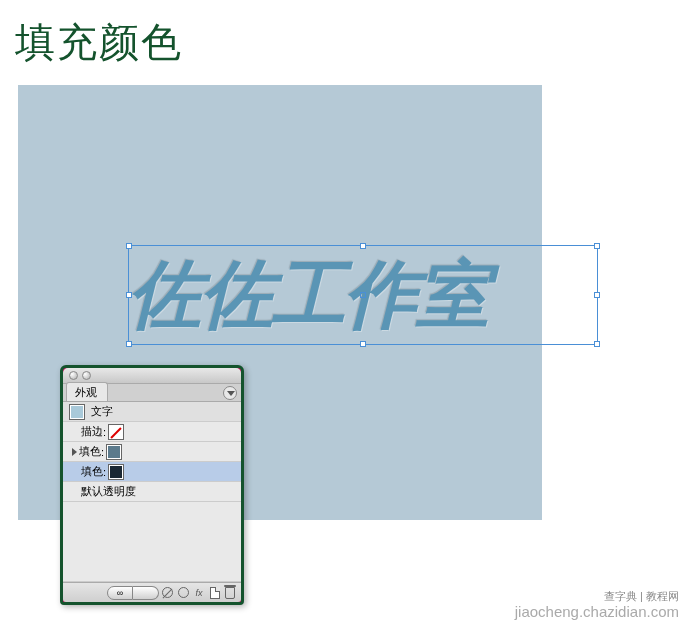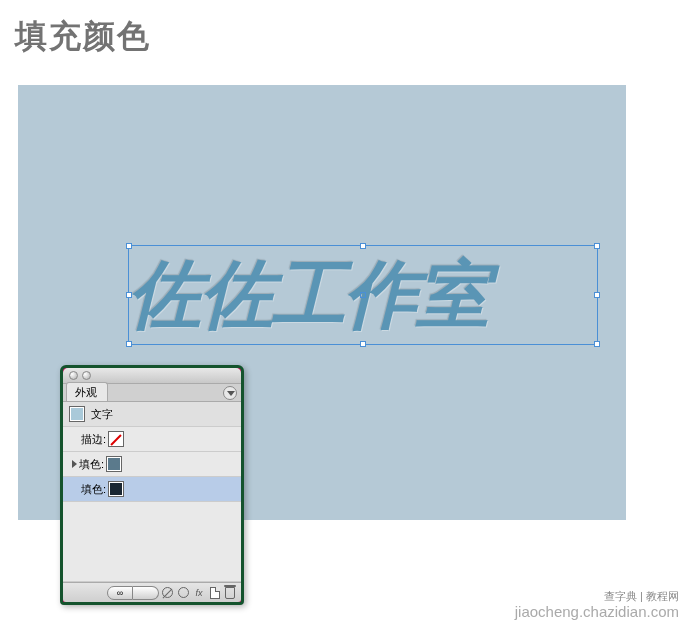--- a/index.html
+++ b/index.html
@@ -1,20 +1,20 @@
 <!DOCTYPE html>
 <html><head>
 <meta charset="utf-8">
 <style>
 * { margin: 0; padding: 0; box-sizing: border-box; font-family: "Microsoft YaHei", "SimSun", sans-serif; }
 body { width: 687px; height: 629px; background: #fff; position: relative; overflow: hidden; }
 
-.page-title { font-size: 32px; color: #737373; font-weight: 700; padding: 15px 0 0 15px; letter-spacing: 2px; }
+.page-title { font-size: 40px; color: #14532d; font-weight: 400; padding: 15px 0 0 15px; letter-spacing: 2px; }
 
-.canvas-area { position: absolute; left: 18px; top: 85px; width: 608px; height: 435px; background: #b5c9d6; }
+.canvas-area { position: absolute; left: 18px; top: 85px; width: 524px; height: 435px; background: #b5c9d6; }
 
 .text-object { position: absolute; left: 110px; top: 160px; width: 470px; height: 100px; }
 .selection-box { position: absolute; left: 0; top: 0; right: 0; bottom: 0; border: 1px solid #4a8fd6; }
 .handle { position: absolute; width: 6px; height: 6px; background: #fff; border: 1px solid #4a8fd6; }
 .handle.tl { left: -3px; top: -3px; }
 .handle.tm { left: 50%; top: -3px; margin-left: -3px; }
 .handle.tr { right: -3px; top: -3px; }
 .handle.ml { left: -3px; top: 50%; margin-top: -3px; }
 .handle.mr { right: -3px; top: 50%; margin-top: -3px; }
 .handle.bl { left: -3px; bottom: -3px; }
@@ -26,21 +26,21 @@
 
 .panel { position: absolute; left: 60px; top: 365px; width: 184px; background: #be185d; border: 3px solid #14532d; border-radius: 6px 6px 4px 4px; box-shadow: 2px 2px 6px rgba(0,0,0,0.3); }
 .panel-titlebar { height: 16px; background: linear-gradient(#e8e8e8,#c8c8c8); border-radius: 5px 5px 0 0; border-bottom: 1px solid #aaa; display: flex; align-items: center; padding-left: 6px; gap: 4px; }
 .traffic { width: 9px; height: 9px; border-radius: 50%; background: radial-gradient(circle at 30% 30%, #fff, #b0b0b0); border: 1px solid #888; }
 .panel-tabs { height: 18px; background: #d0d0d0; border-bottom: 1px solid #aaa; display: flex; align-items: flex-end; position: relative; }
 .tab { font-size: 11px; padding: 2px 10px 1px 8px; background: #e8e8e8; border: 1px solid #aaa; border-bottom: none; border-radius: 3px 3px 0 0; margin-left: 3px; }
 .tab-menu { position: absolute; right: 4px; top: 2px; width: 14px; height: 14px; border-radius: 50%; border: 1px solid #888; background: #e8e8e8; display: flex; align-items: center; justify-content: center; }
 .tab-menu::before { content: ""; border-left: 4px solid transparent; border-right: 4px solid transparent; border-top: 5px solid #555; margin-left: 1px; }
 
 .panel-body { background: #e9e9e9; }
-.row { display: flex; align-items: center; height: 20px; font-size: 11px; border-bottom: 1px solid #ccc; padding: 12px 6px; }
+.row { display: flex; align-items: center; height: 20px; font-size: 11px; border-bottom: 1px solid #ccc; padding: 0 6px; }
 .row.header { background: #e0e0e0; }
 .row.selected { background: #b8cce8; }
 .row .indent { width: 12px; display: inline-block; }
 .row .disclosure { width: 10px; display: inline-flex; align-items: center; justify-content: center; }
 .row .disclosure::before { content: ""; border-top: 4px solid transparent; border-bottom: 4px solid transparent; border-left: 5px solid #555; }
 .row .swatch { width: 16px; height: 16px; border: 1px solid #666; margin-right: 6px; box-shadow: inset 0 0 0 1px #fff; }
 .row .swatch.none { background: #fff; position: relative; }
 .row .swatch.none::after { content: ""; position: absolute; left: 0; right: 0; top: 50%; border-top: 2px solid #d00; transform: rotate(-45deg); }
 .row .label { flex: 0 0 auto; }
 .row .colon { margin: 0 2px 0 0; }
@@ -111,20 +111,24 @@
       <span class="label">填色</span>
         <span class="colon">:</span>
       <span class="swatch" style="background:#5b7a8c"></span>
     </div>
     <div class="row selected">
       <span class="indent"></span>
       <span class="label">填色</span>
         <span class="colon">:</span>
       <span class="swatch" style="background:#1a2733"></span>
     </div>
+    <div class="row">
+      <span class="indent"></span>
+      <span class="label">默认透明度</span>
+    </div>
     <div class="blank-area"></div>
   </div>
   <div class="panel-footer">
     <div class="footer-left">
       <div class="pill">∞</div>
       <div class="pill"></div>
     </div>
     <div class="ficon">
         <div class="circ slash"></div>
       </div>

